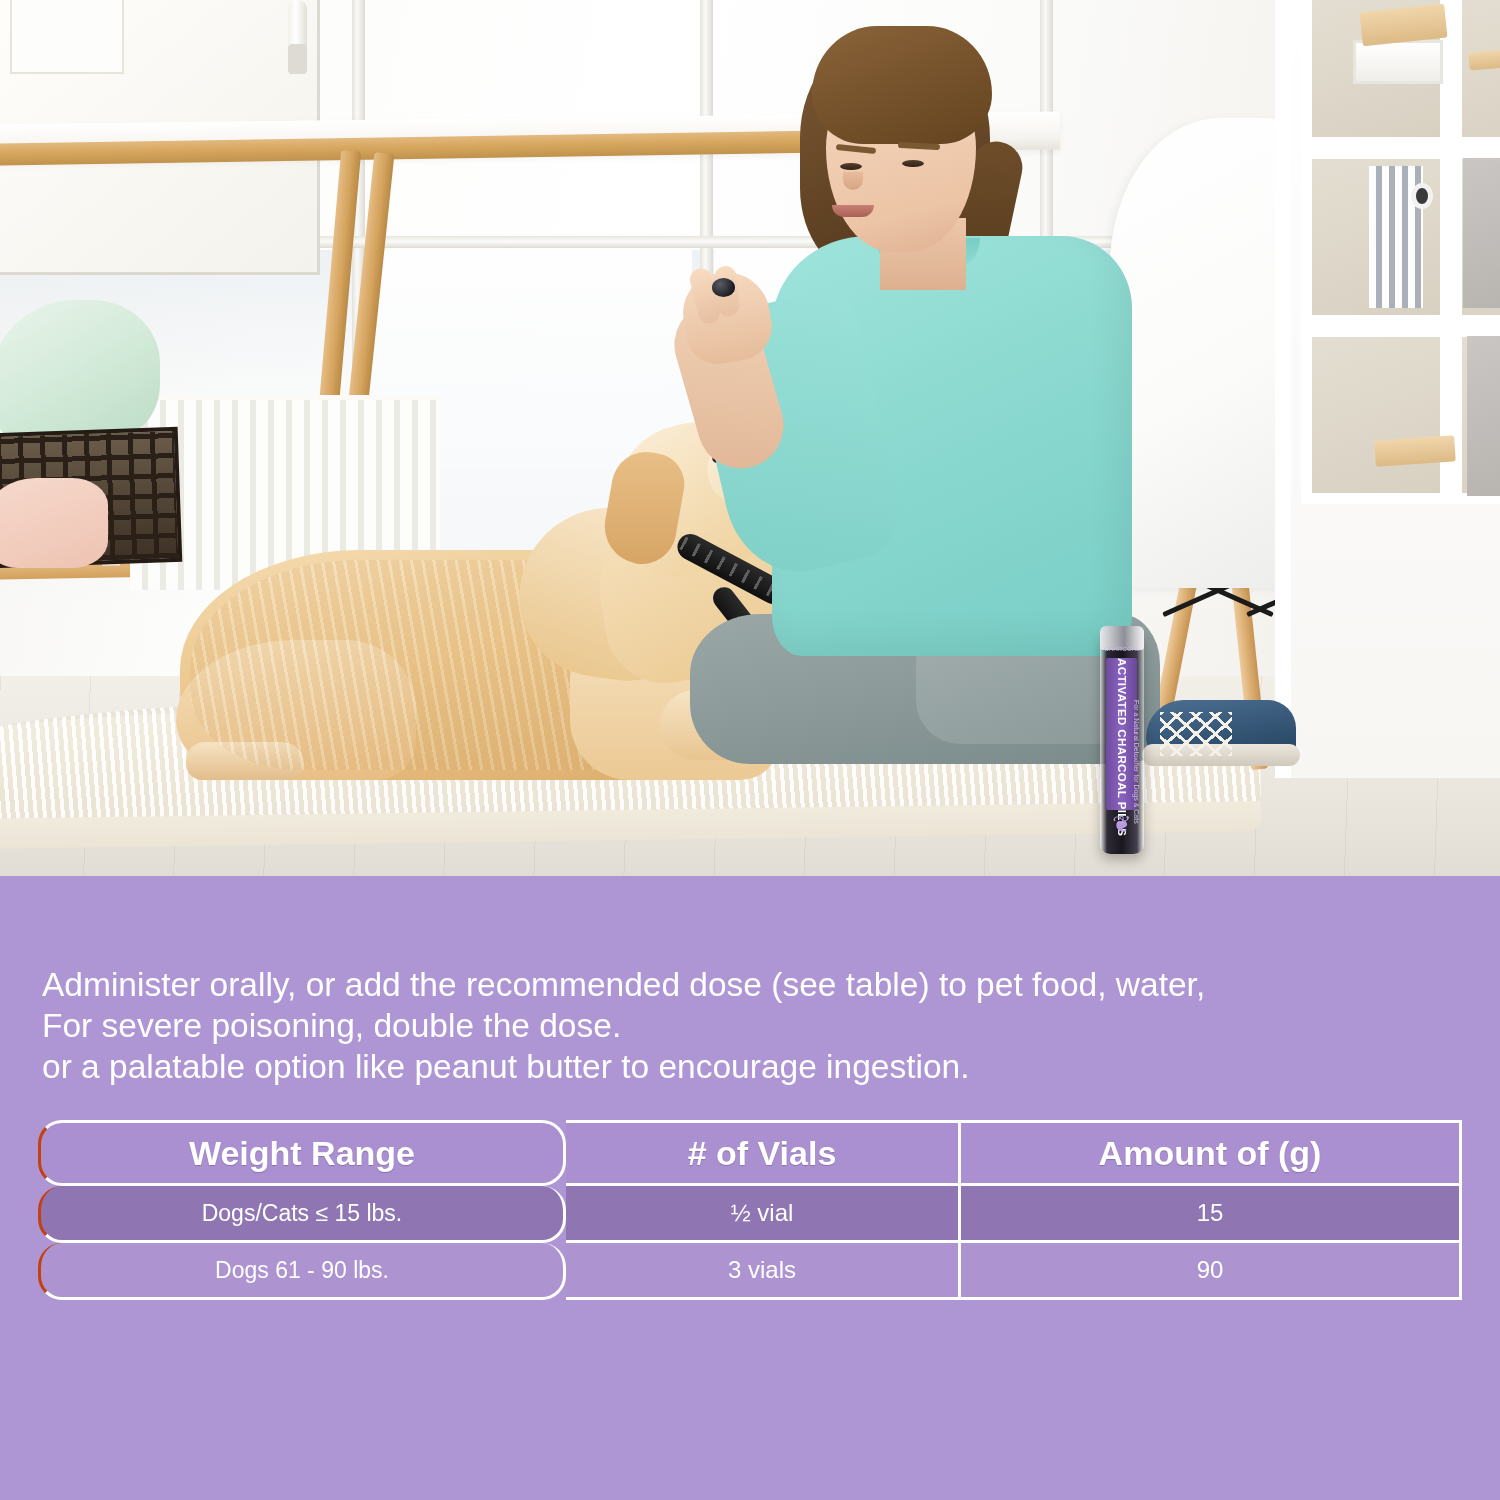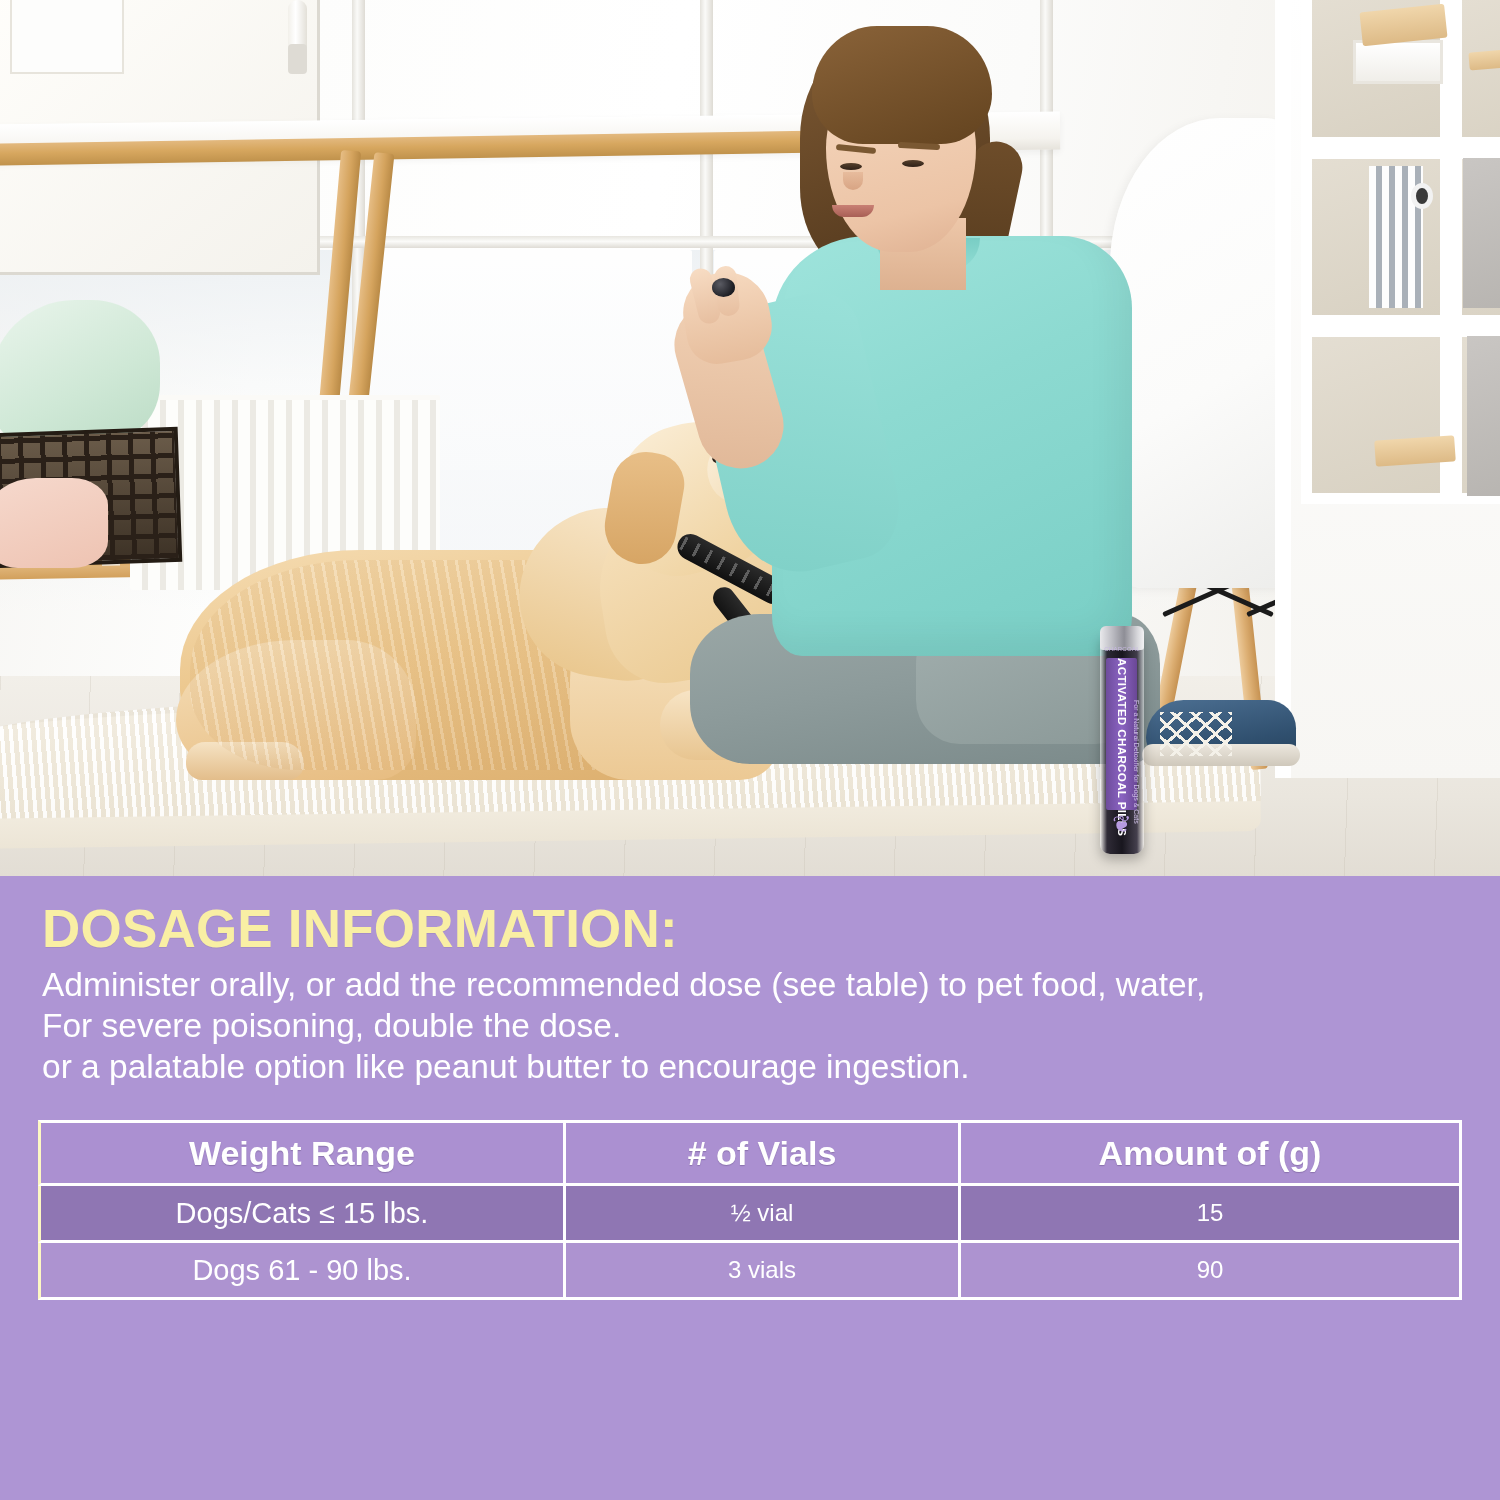--- a/index.html
+++ b/index.html
@@ -468,33 +468,33 @@
   }
   .tbl td, .tbl th {
     border-right: 3px solid #ffffff;
     border-bottom: 3px solid #ffffff;
     color: #ffffff;
     text-align: center;
     font-size: 24px;
     height: 57px;
     padding: 0 8px;
   }
-  .tbl tr th:first-child, .tbl tr td:first-child { border-left: 3px solid #fef9c3; }
+  .tbl tr th:first-child, .tbl tr td:first-child { border-left: 3px solid #c2410c; border-radius: 24px; }
   .tbl thead th { border-top: 3px solid #ffffff; }
   .tbl thead th {
     background: #ab90d1;
     font-size: 34px; font-weight: bold; height: 66px;
     text-shadow: 0 1px 1px rgba(80,60,110,.35);
   }
   .tbl tbody tr:nth-child(odd) td { background: #8f76b3; }
   .tbl tbody tr:nth-child(even) td { background: #ad93d0; }
   .tbl .c1 { width: 528px; }
   .tbl .c2 { width: 395px; }
   .tbl .c3 { width: 501px; }
-  .tbl tbody .c1 { font-size: 29px; }
+  .tbl tbody .c1 { font-size: 23px; }
 </style>
 </head>
 <body>
 
 <div class="page">
 
   <div class="photo">
 
     <div class="window-wall"></div>
     <div class="sky-band" style="top:250px;height:180px;"></div>
@@ -608,21 +608,20 @@
     <div class="vial-cap"></div>
     <div class="vial-label"></div>
     <div class="vial-brand">CHARCOAL</div>
     <div class="vial-label-text">ACTIVATED CHARCOAL PILLS</div>
     <div class="vial-sub">For a Natural Detoxifier for Dogs &amp; Cats</div>
     <div class="vial-paw">❦</div>
   </div>
 
   <div class="panel">
 
-    <div class="dose-title">DOSAGE INFORMATION:</div>
 
     <div class="dose-body">
       <p>Administer orally, or add the recommended dose (see table) to pet food, water,</p>
       <p>For severe poisoning, double the dose.</p>
       <p>or a palatable option like peanut butter to encourage ingestion.</p>
     </div>
 
     <table class="tbl">
       <thead>
         <tr>

